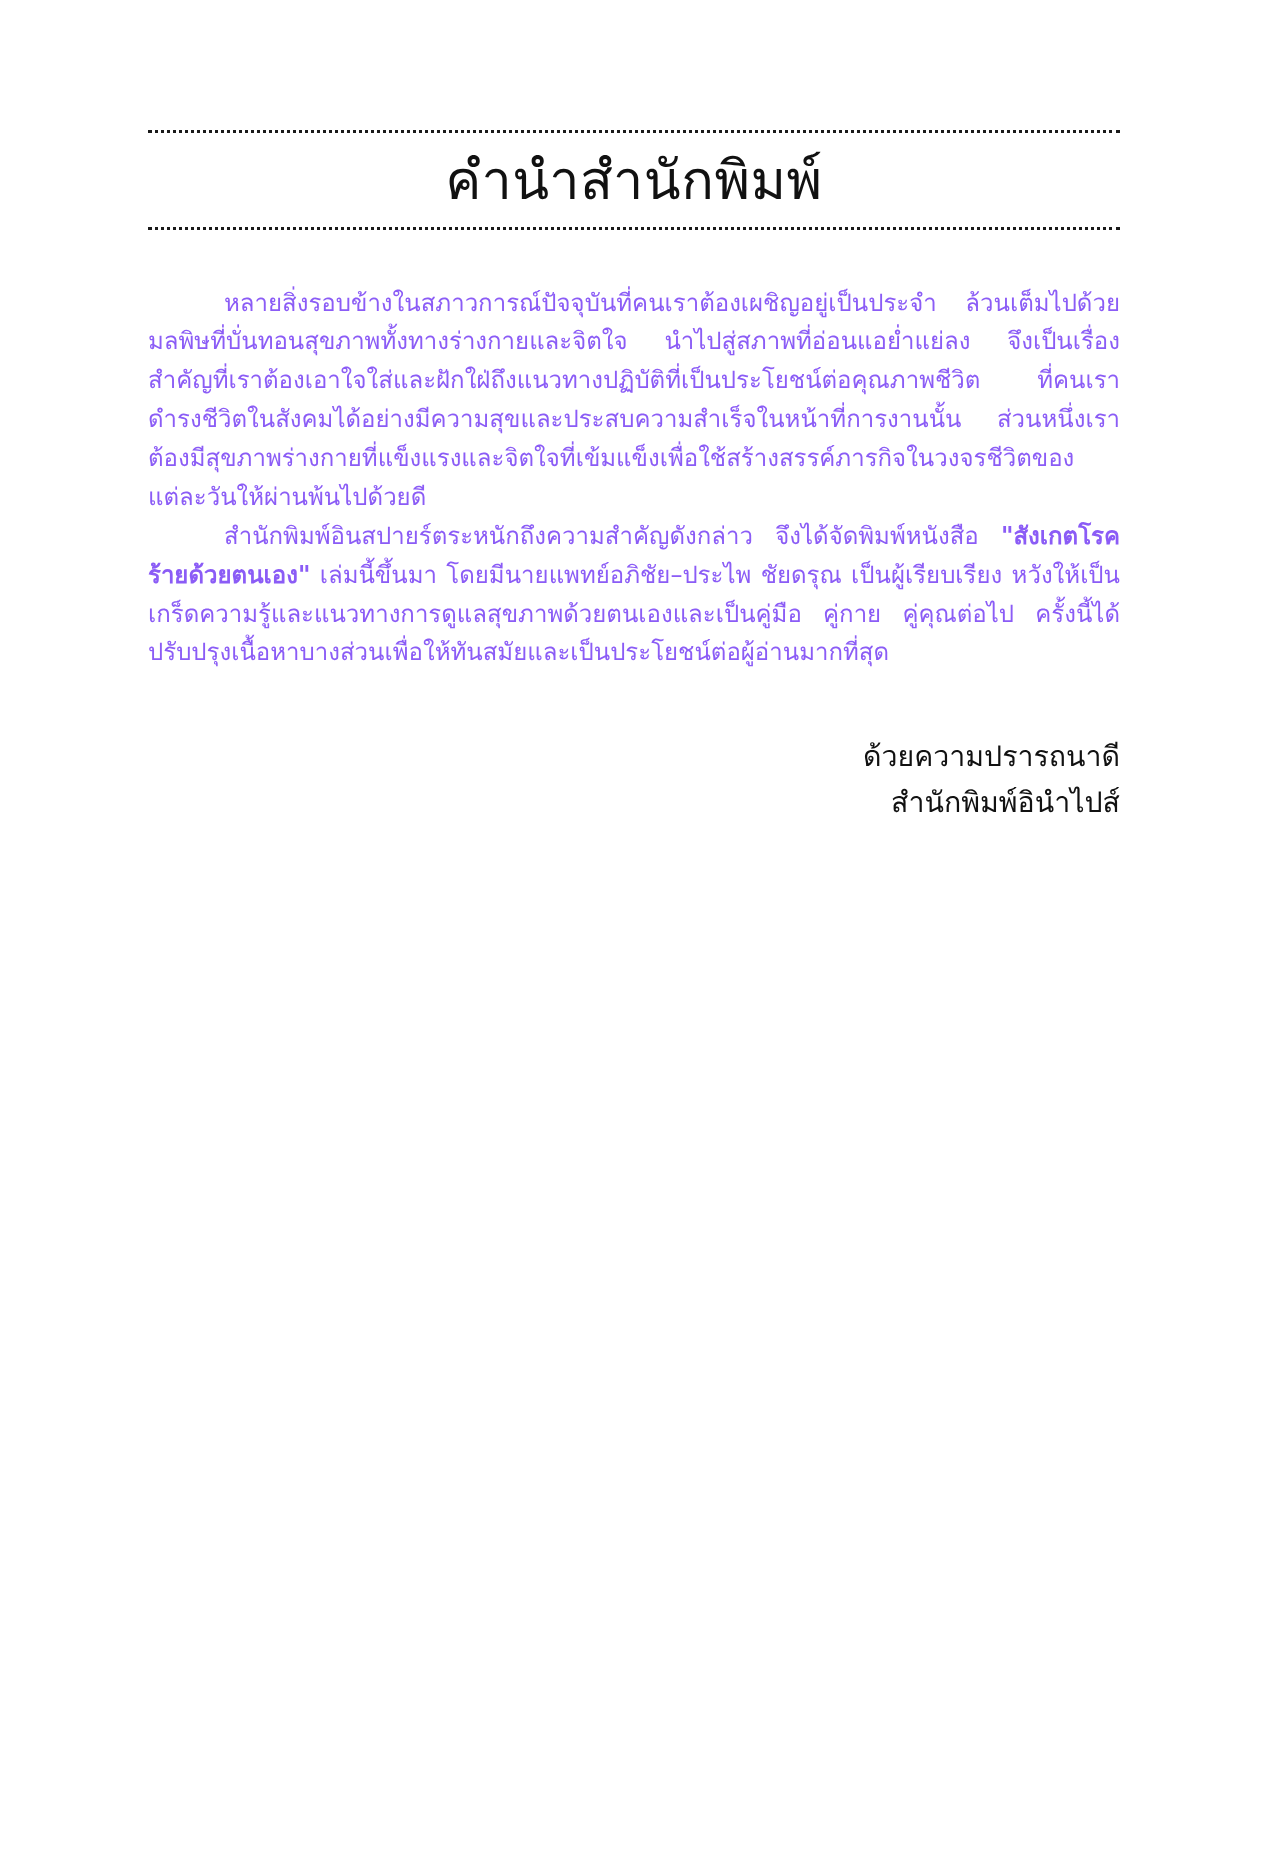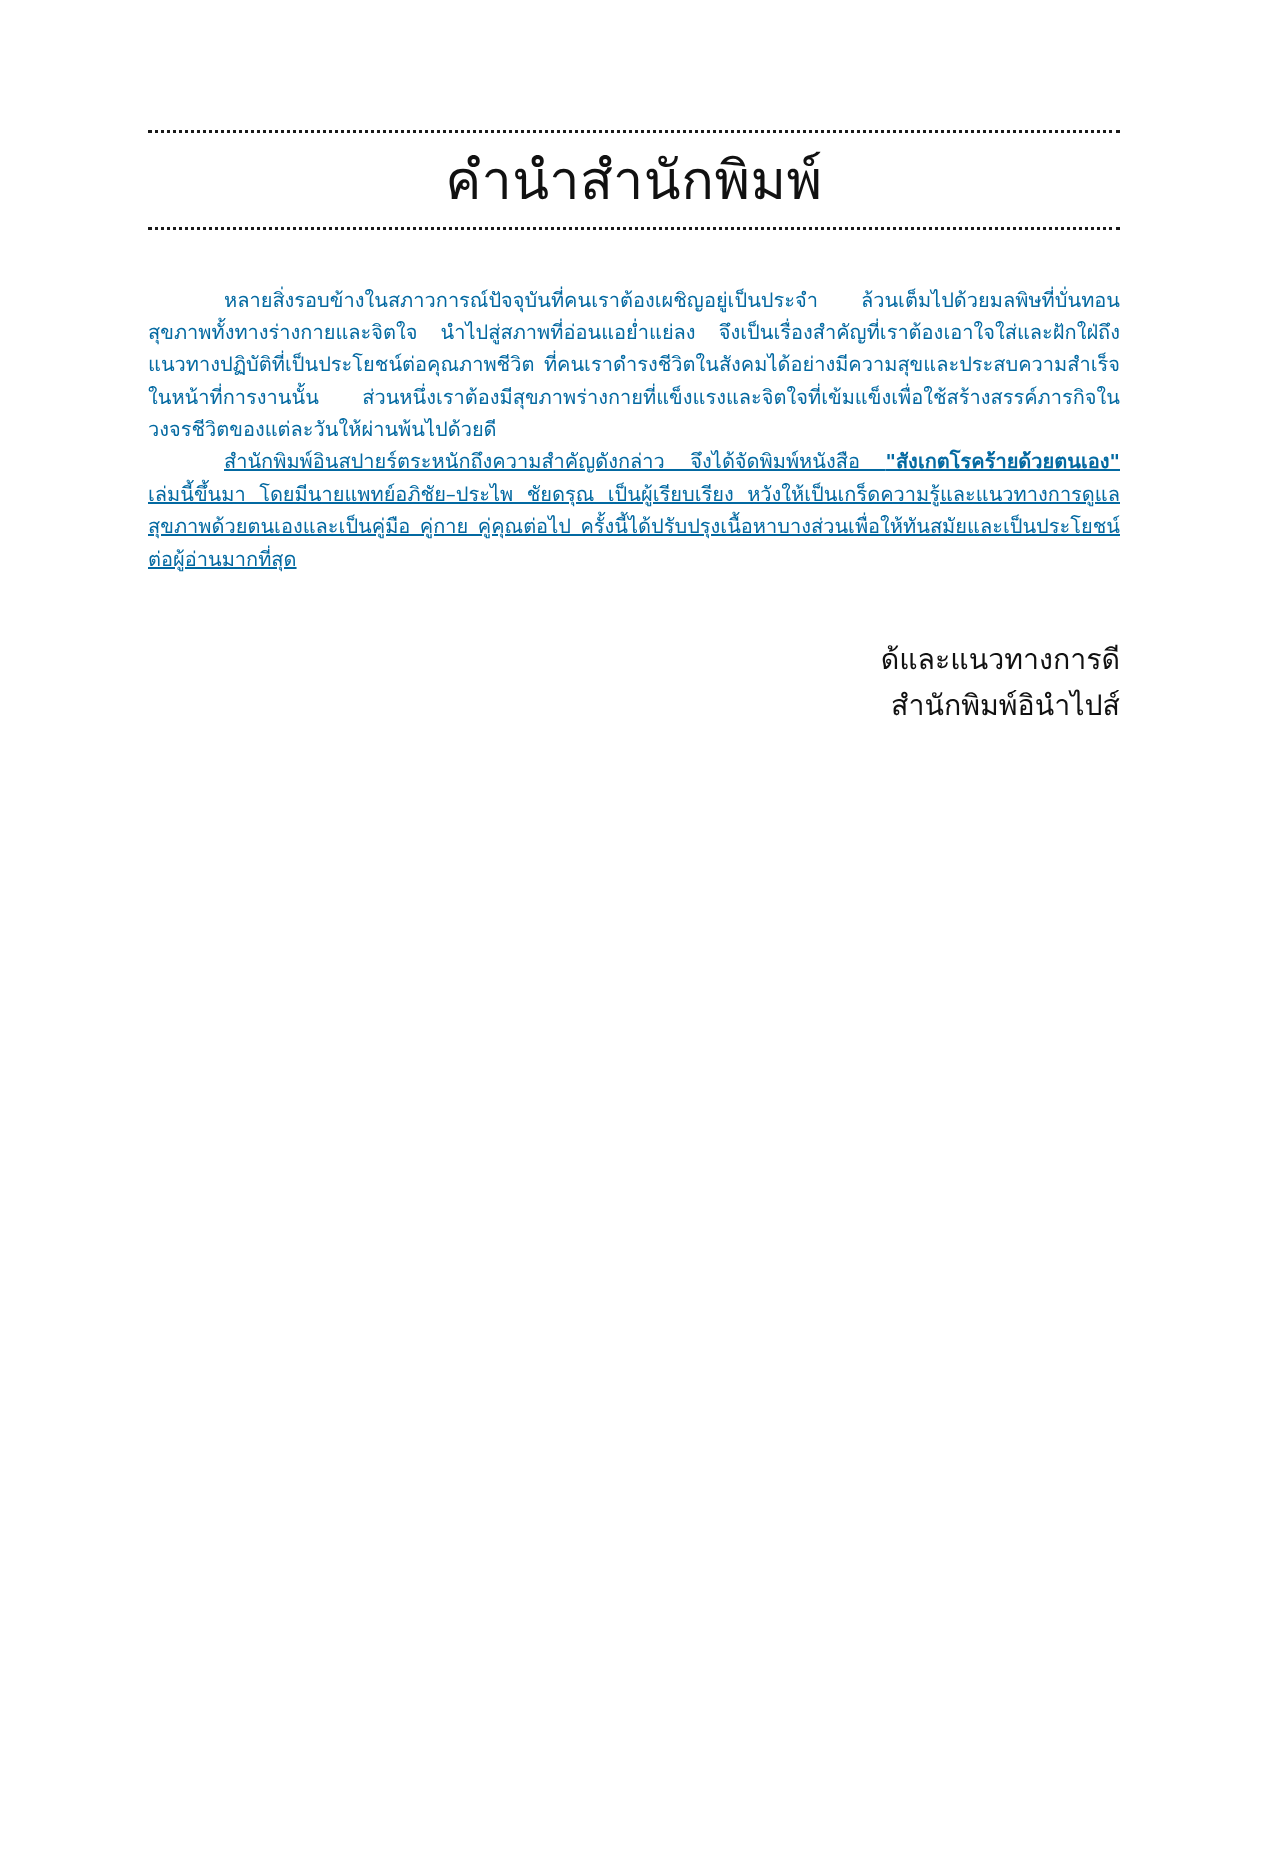--- a/index.html
+++ b/index.html
@@ -53,31 +53,30 @@
     letter-spacing: 0.5px;
     color: #111111;
   }
 
   
   .body-block {
     margin-top: 54px;
   }
   p.para {
     margin: 0;
-    font-size: 20px;
+    font-size: 24px;
     line-height: 1.62;
     text-align: justify;
     text-justify: inter-word;
     text-indent: 76px;
-    color: #0369a1;
+    color: #8b5cf6;
     word-break: break-word;
   }
   p.para + p.para {
     margin-top: 0;
-    text-decoration: underline;
   }
   .highlight {
     font-weight: bold;
   }
 
   
   .signature {
     margin-top: 62px;
     text-align: right;
     font-size: 28.5px;
@@ -99,18 +98,18 @@
     </div>
 
     <div class="rule rule-bottom"></div>
 
     <div class="body-block">
       <p class="para">หลายสิ่งรอบข้างในสภาวการณ์ปัจจุบันที่คนเราต้องเผชิญอยู่เป็นประจำ ล้วนเต็มไปด้วยมลพิษที่บั่นทอนสุขภาพทั้งทางร่างกายและจิตใจ นำไปสู่สภาพที่อ่อนแอย่ำแย่ลง จึงเป็นเรื่องสำคัญที่เราต้องเอาใจใส่และฝักใฝ่ถึงแนวทางปฏิบัติที่เป็นประโยชน์ต่อคุณภาพชีวิต  ที่คนเราดำรงชีวิตในสังคมได้อย่างมีความสุขและประสบความสำเร็จในหน้าที่การงานนั้น ส่วนหนึ่งเราต้องมีสุขภาพร่างกายที่แข็งแรงและจิตใจที่เข้มแข็งเพื่อใช้สร้างสรรค์ภารกิจในวงจรชีวิตของแต่ละวันให้ผ่านพ้นไปด้วยดี</p>
       <p class="para"><span>สำนักพิมพ์อินสปายร์ตระหนักถึงความสำคัญดังกล่าว จึงได้จัดพิมพ์หนังสือ </span><span class="highlight">"สังเกตโรคร้ายด้วยตนเอง"</span><span> เล่มนี้ขึ้นมา โดยมีนายแพทย์อภิชัย–ประไพ ชัยดรุณ เป็นผู้เรียบเรียง หวังให้เป็นเกร็ดความรู้และแนวทางการดูแลสุขภาพด้วยตนเองและเป็นคู่มือ คู่กาย คู่คุณต่อไป  ครั้งนี้ได้ปรับปรุงเนื้อหาบางส่วนเพื่อให้ทันสมัยและเป็นประโยชน์ต่อผู้อ่านมากที่สุด</span></p>
     </div>
 
     <div class="signature">
-      <div>ด้และแนวทางการดี</div>
+      <div>ด้วยความปรารถนาดี</div>
       <div>สำนักพิมพ์อินำไปส์</div>
     </div>
 
   </div>
 </div>
 
 </body></html>

